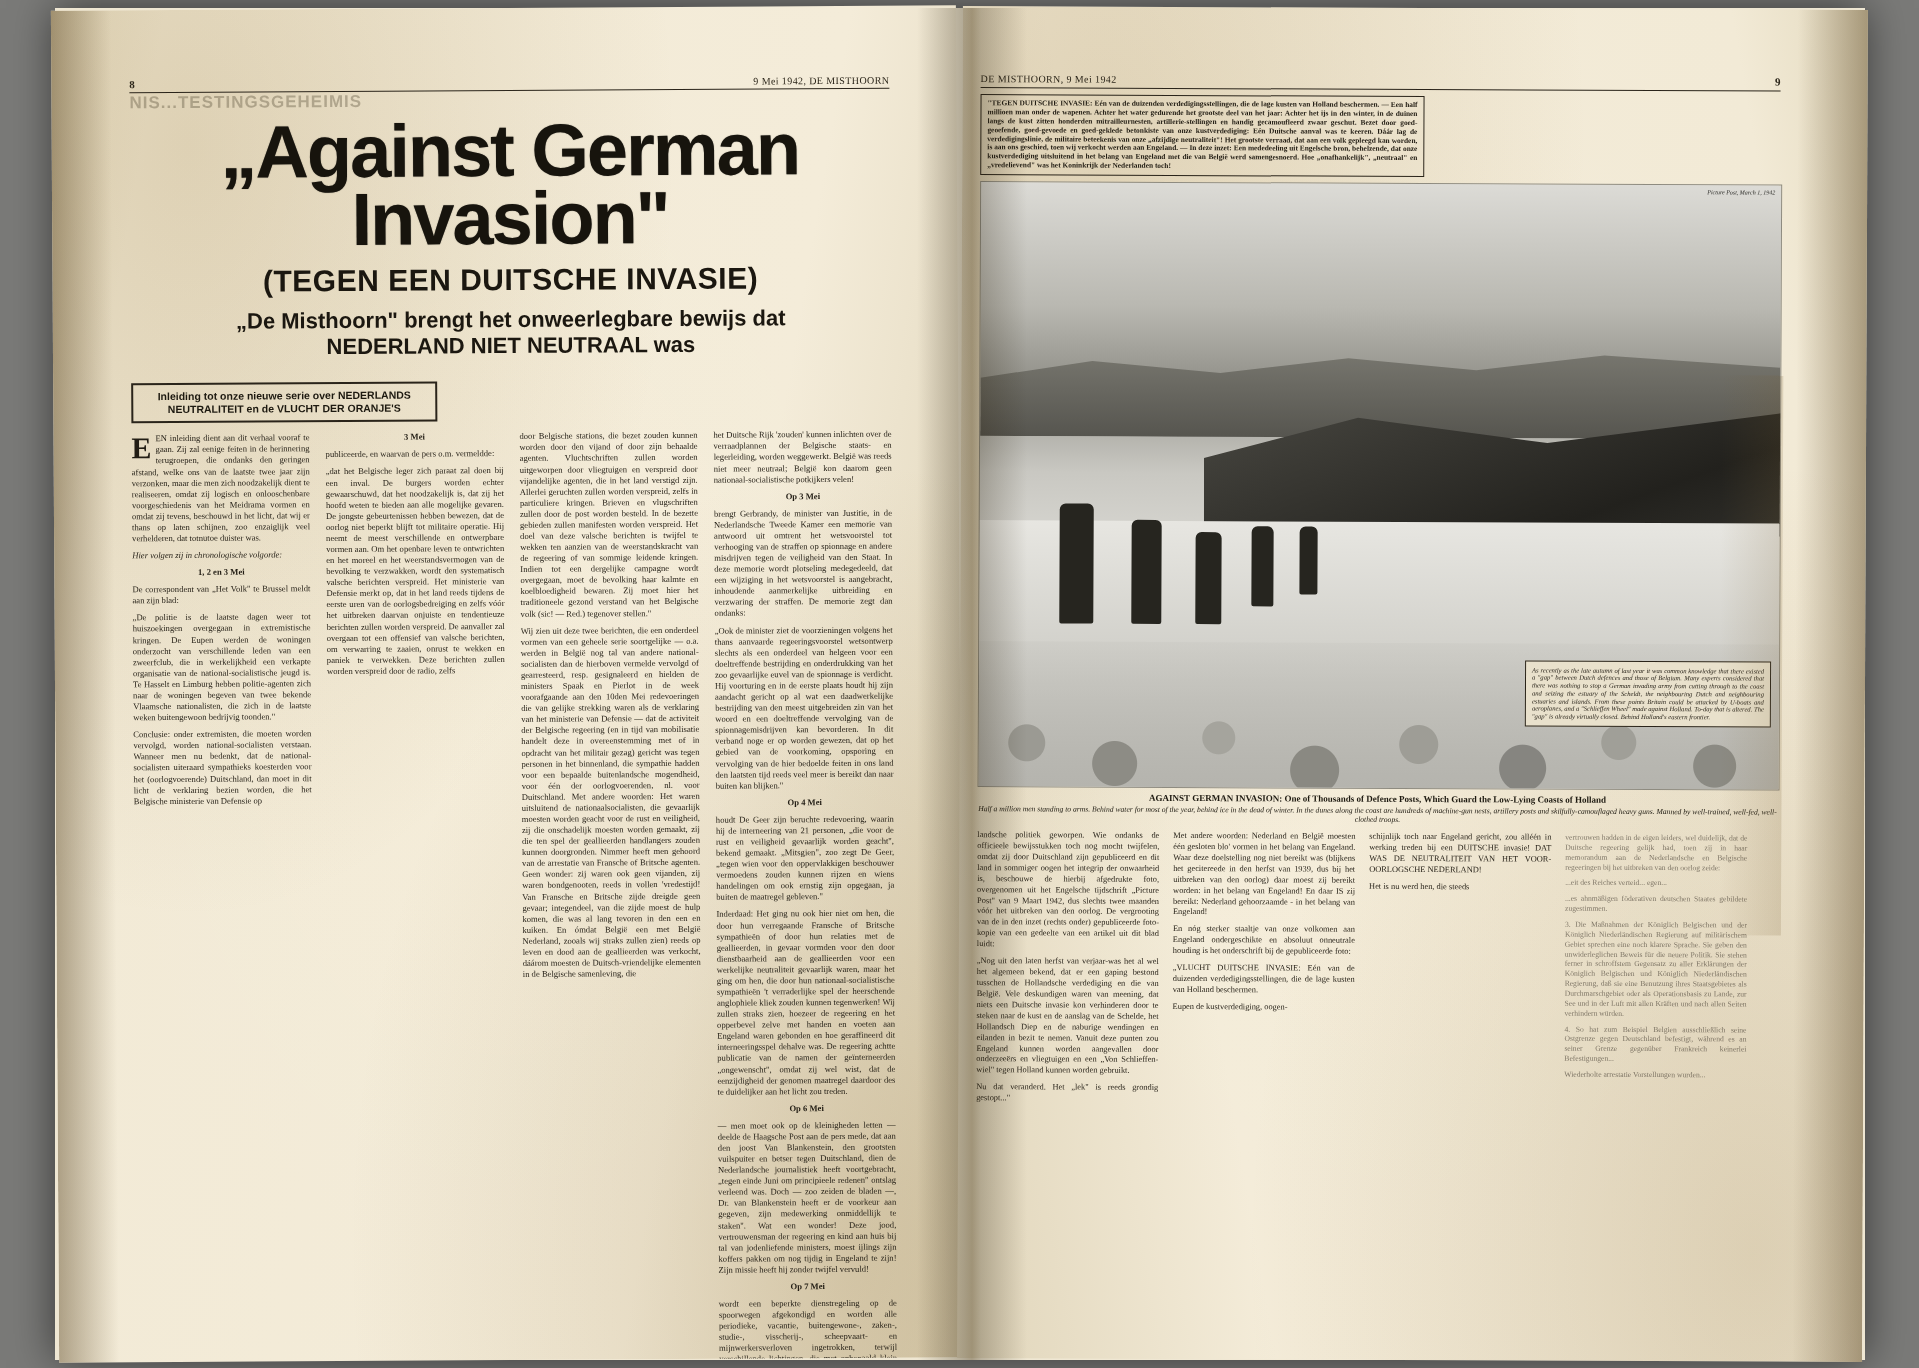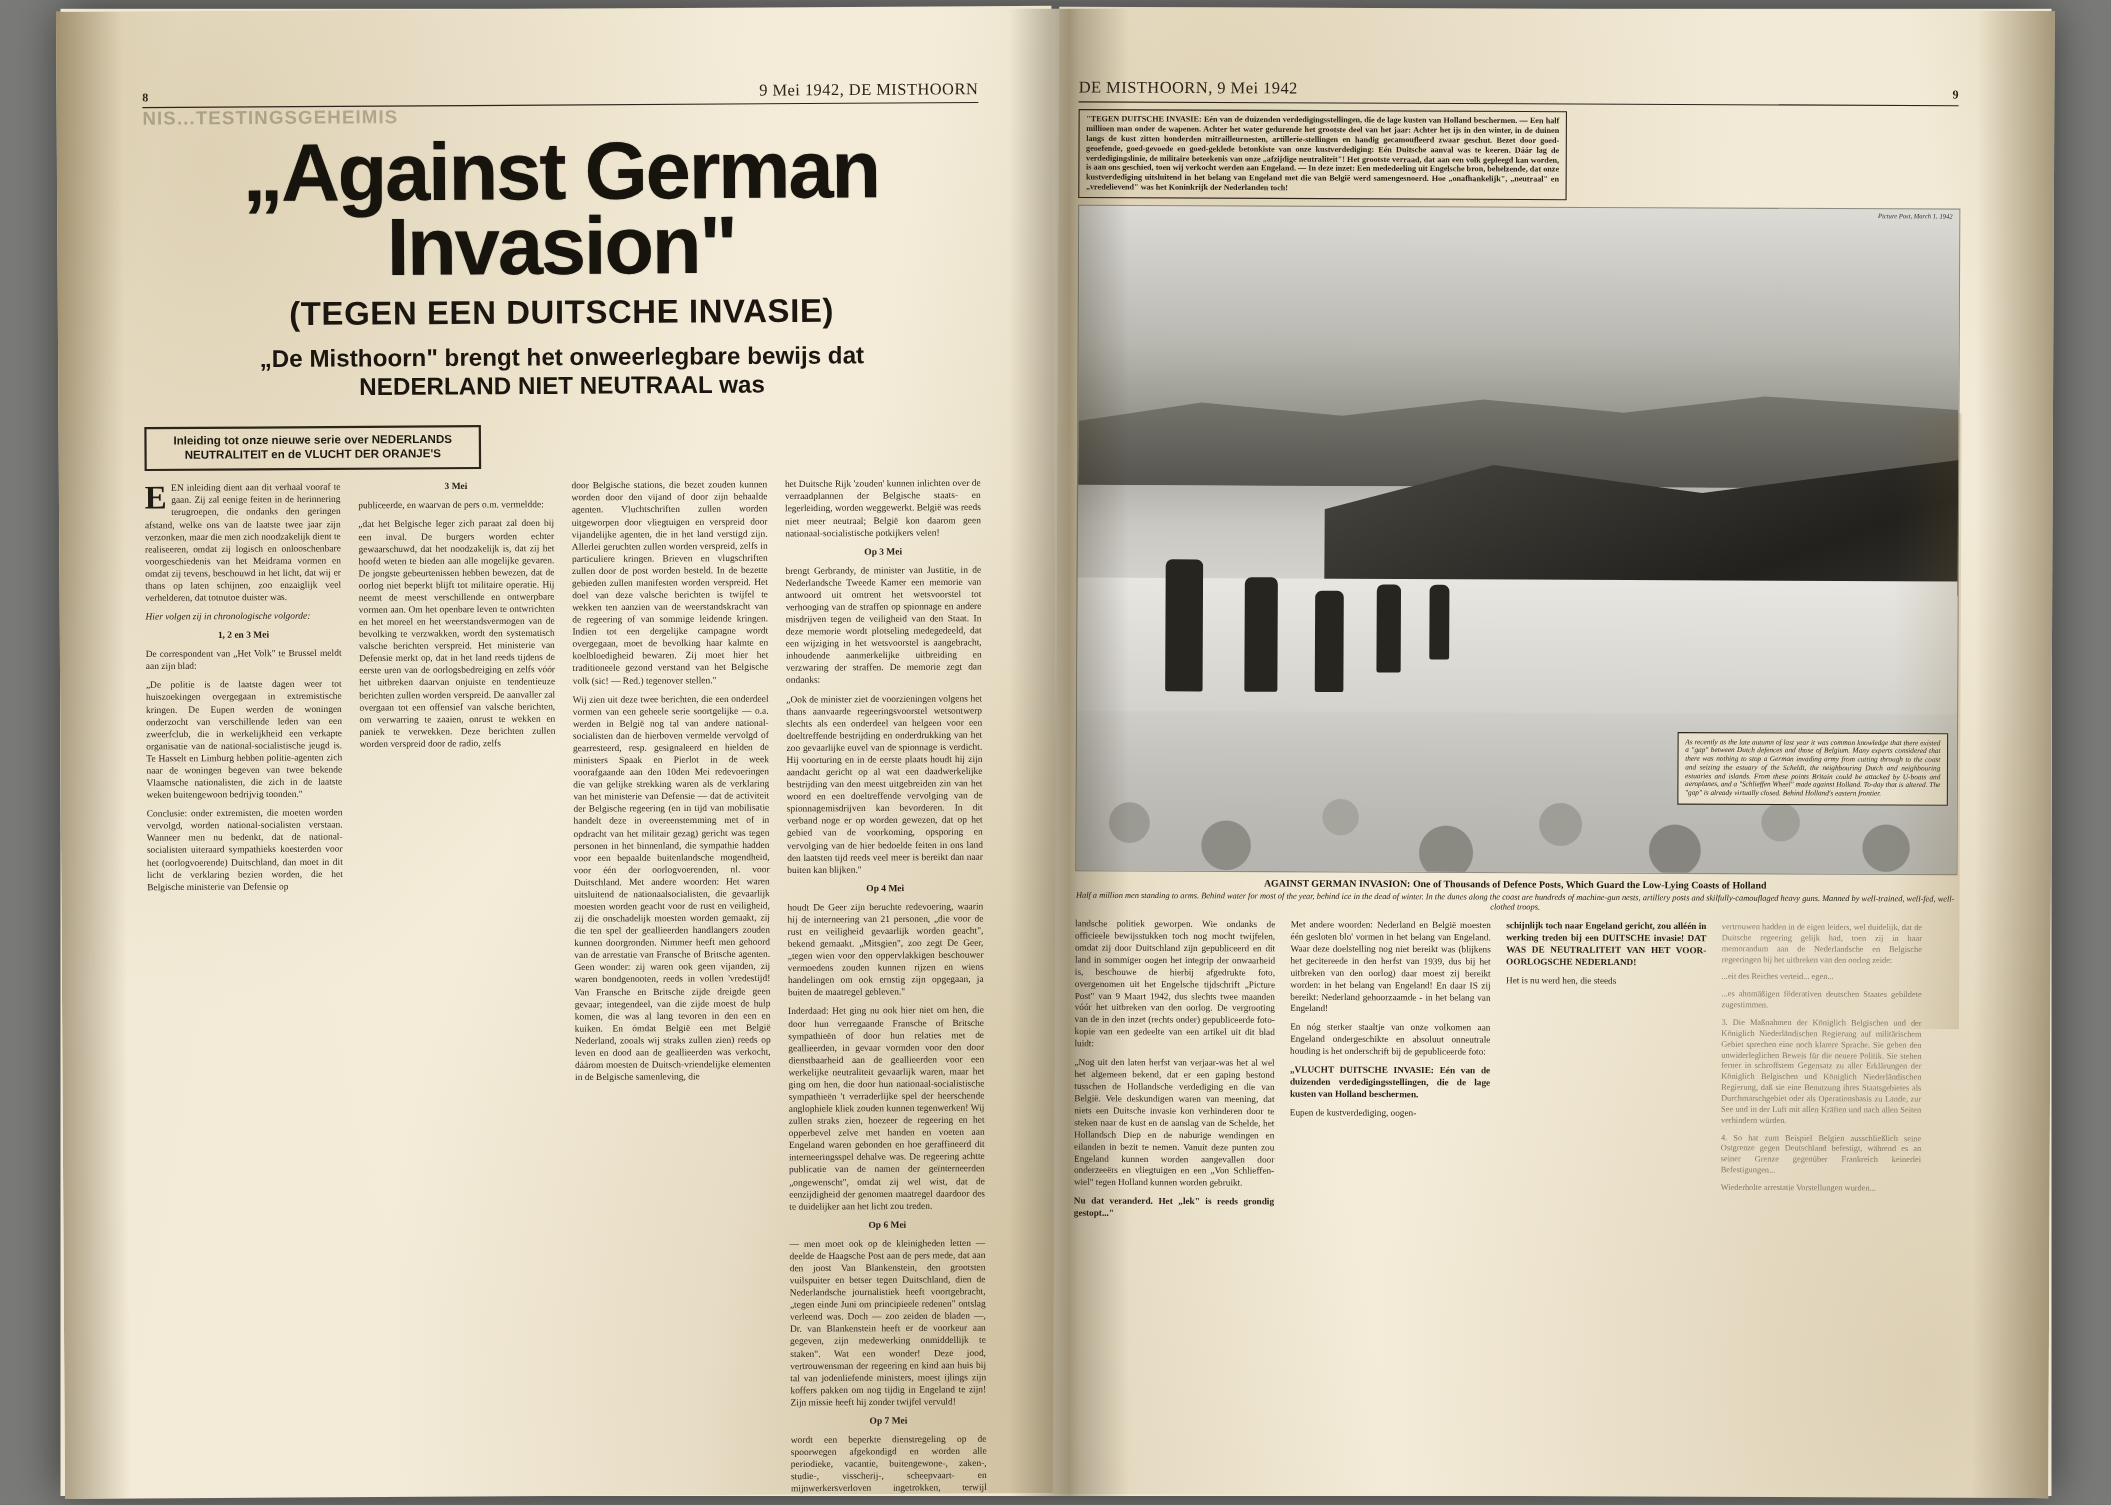--- a/index.html
+++ b/index.html
@@ -37,21 +37,21 @@
 
   .aged{position:absolute;inset:0;pointer-events:none;
     background:
       radial-gradient(ellipse at 15% 10%,rgba(150,120,60,.22),rgba(0,0,0,0) 45%),
       radial-gradient(ellipse at 88% 92%,rgba(140,110,55,.22),rgba(0,0,0,0) 45%),
       radial-gradient(ellipse at 50% 50%,rgba(255,250,230,.10),rgba(0,0,0,0) 70%);
   }
 
   
   .rule{border-top:1px solid #2a241a;}
-  .hdr{font-family:"Liberation Serif",serif;font-size:15px;letter-spacing:.4px;color:#2b2519;}
+  .hdr{font-family:"Liberation Serif",serif;font-size:10px;letter-spacing:.4px;color:#2b2519;}
   .folio{font-size:11px;font-weight:bold;color:#2b2519;}
 
   
   .L{position:absolute;left:78px;top:68px;width:760px;height:1210px;}
   .Lhdrline{display:flex;justify-content:space-between;align-items:flex-end;
     padding-bottom:2px;}
   .ghost{font-family:"Liberation Sans",sans-serif;font-weight:bold;font-size:17px;
     color:rgba(70,60,40,.33);letter-spacing:1px;}
   .masthead{
     font-family:"Liberation Sans",sans-serif;font-weight:bold;
@@ -127,21 +127,21 @@
   .photo-inset{
     position:absolute;right:8px;bottom:62px;width:232px;
     border:1px solid #2a241a;background:#e9e1cc;padding:5px 6px;
     font-size:6.6px;line-height:1.18;color:#211c13;text-align:justify;font-style:italic;
   }
   .engcap{margin-top:5px;text-align:center;font-size:9px;font-weight:bold;color:#1d1910;}
   .engcap .it{display:block;font-style:italic;font-weight:normal;font-size:7.6px;margin-top:2px;}
   .Rcols{display:flex;gap:14px;margin-top:8px;}
   .rcol{width:182px;font-size:8.4px;line-height:1.3;text-align:justify;color:#221d14;}
   .rcol p{margin:0 0 6px 0;}
-  .rcol .bold{font-weight:bold;}
+  .rcol .bold{font-weight:normal;}
   .fraktur{
     width:182px;font-size:7.6px;line-height:1.3;color:#3a3228;text-align:justify;
     opacity:.62;font-family:"Liberation Serif",serif;
   }
   .fraktur p{margin:0 0 6px 0;}
   .strip{position:absolute;right:-4px;top:300px;width:62px;height:560px;
     background:linear-gradient(90deg,rgba(0,0,0,0),rgba(120,95,50,.18));pointer-events:none;}
 </style>
 </head>
 <body>

